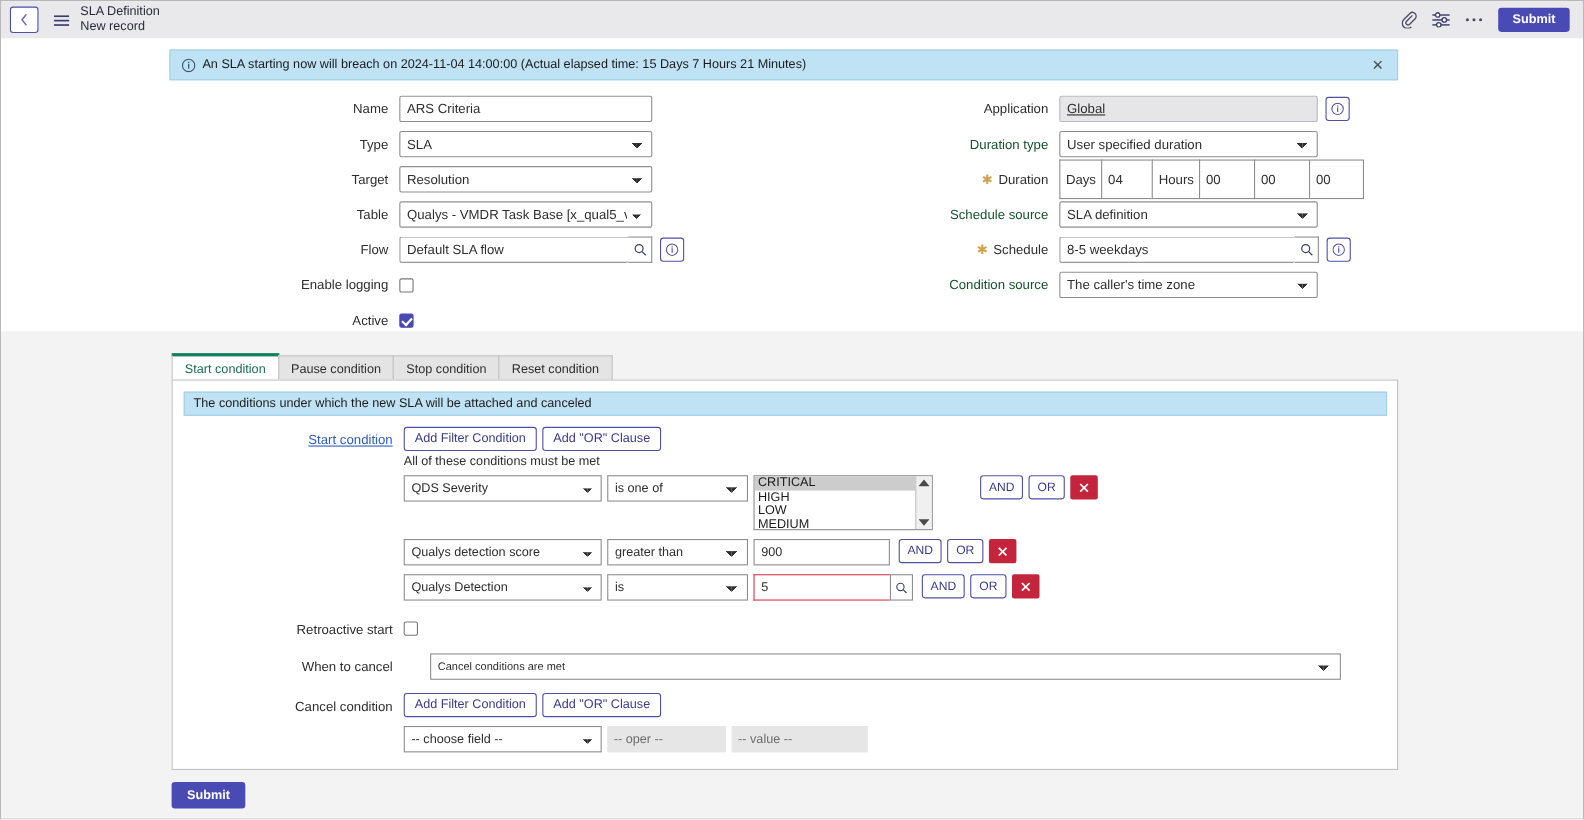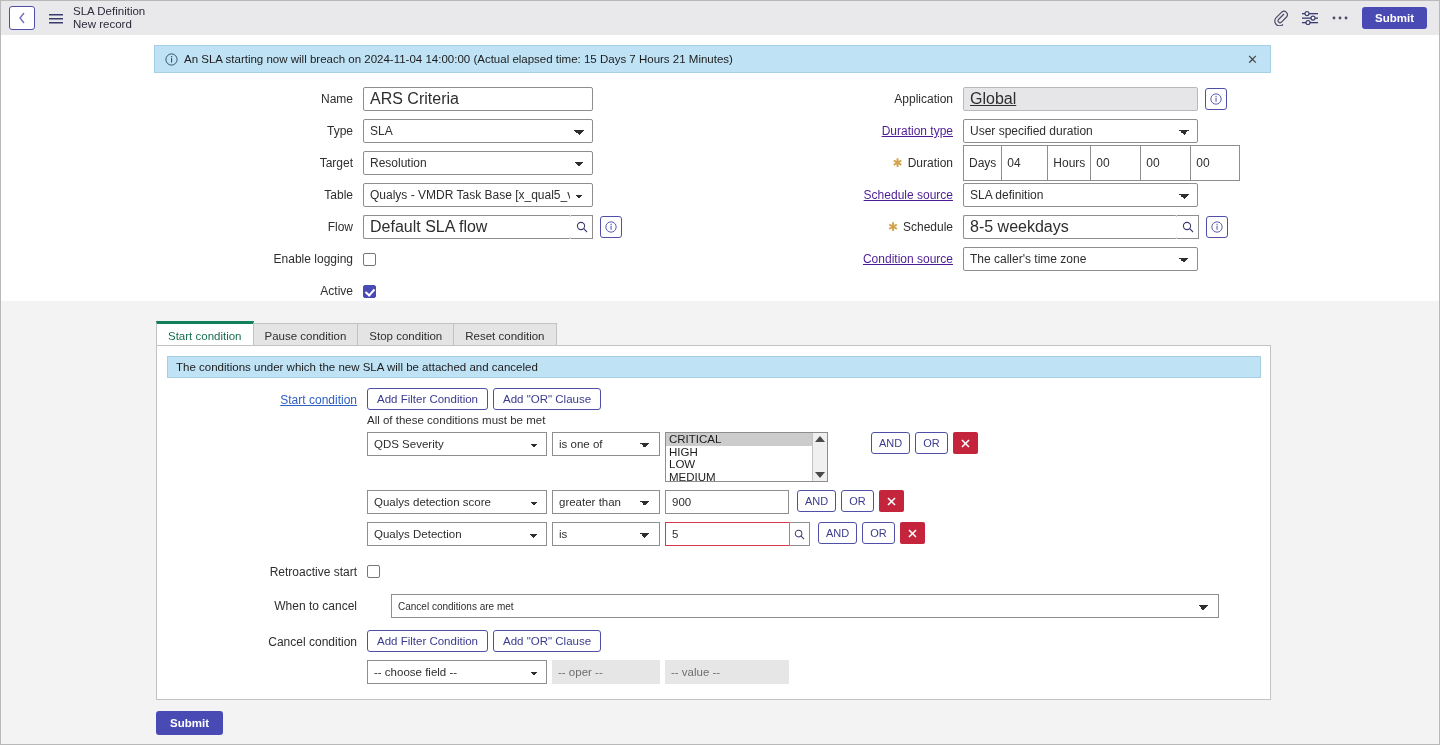--- a/index.html
+++ b/index.html
@@ -103,28 +103,28 @@
   .flabel {
     font-size: 12px; color: #2e2e2e;
     text-align: right;
     padding-right: 10px;
     white-space: nowrap;
     display: flex; align-items: center; justify-content: flex-end;
     gap: 5px;
   }
   .col-left .flabel { width: 362px; }
   .col-right .flabel { width: 262px; }
-  .flabel.link span.lbl { color: #4c1d95; text-decoration: underline; cursor: pointer; text-align: center; }
+  .flabel.link span.lbl { color: #14532d; cursor: pointer; text-align: center; }
   .req-star { color: #d2a24c; font-size: 12px; line-height: 1; }
 
   .inp {
     height: 24px;
     border: 1px solid #8e8e8e;
     background: #fff;
-    font-size: 16px; color: #2e2e2e;
+    font-size: 12px; color: #2e2e2e;
     padding: 0 6px;
     font-family: "Liberation Sans", sans-serif;
     border-radius: 2px;
     outline: none;
   }
   .inp.readonly { background: #e6e6e9; border-color: #b9b9bd; text-decoration: underline; }
   select.sel {
     height: 24px;
     border: 1px solid #8e8e8e;
     background: #fff;
@@ -281,21 +281,21 @@
     font-family: "Liberation Sans", sans-serif;
     -webkit-appearance: none; appearance: none;
     background-image: linear-gradient(45deg, transparent 50%, #2e2e2e 50%),
                       linear-gradient(135deg, #2e2e2e 50%, transparent 50%);
     background-position: calc(100% - 12px) 11px, calc(100% - 8px) 11px;
     background-size: 4px 4px, 4px 4px;
     background-repeat: no-repeat;
     outline: none;
   }
   .osel {
-    height: 24px; width: 108px;
+    height: 24px; width: 128px;
     border: 1px solid #8e8e8e;
     background: #fff;
     font-size: 11.5px; color: #2e2e2e;
     padding: 0 22px 0 6px;
     font-family: "Liberation Sans", sans-serif;
     -webkit-appearance: none; appearance: none;
     background-image: linear-gradient(45deg, transparent 50%, #2e2e2e 50%),
                       linear-gradient(135deg, #2e2e2e 50%, transparent 50%);
     background-position: calc(100% - 14px) 10px, calc(100% - 9px) 10px;
     background-size: 5px 5px, 5px 5px;

